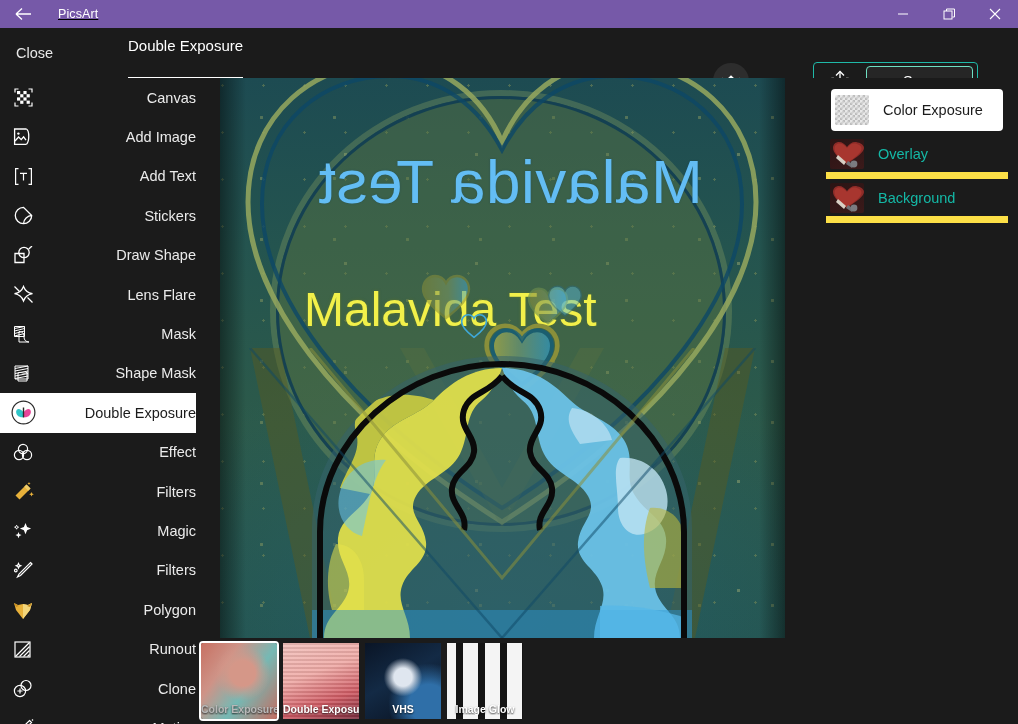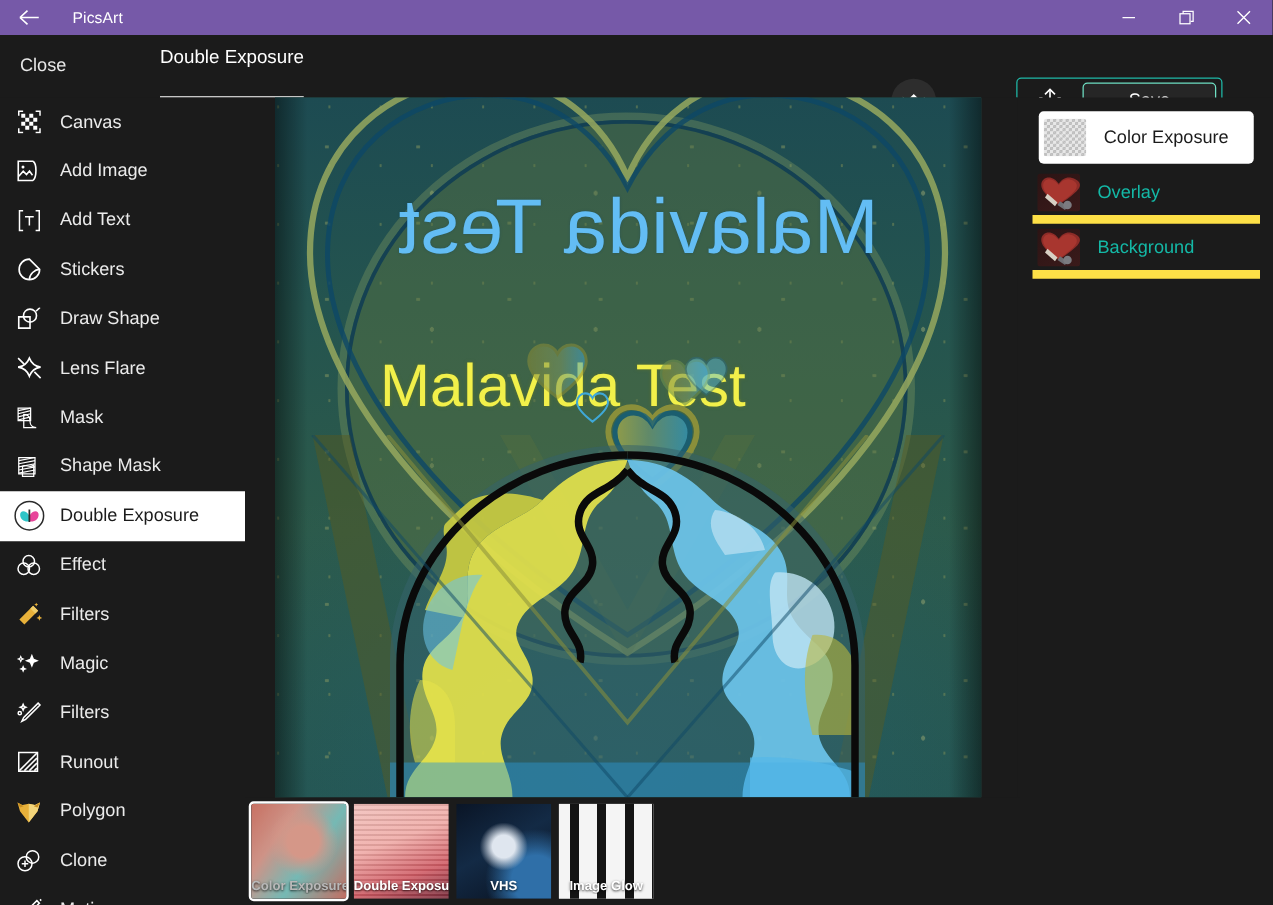--- a/index.html
+++ b/index.html
@@ -8,21 +8,21 @@
     overflow: hidden;
     background: #1c1c1c;
     font-family: "Liberation Sans", sans-serif;
     -webkit-font-smoothing: antialiased;
   }
 
   
   #titlebar {
     position: absolute; left: 0; top: 0; width: 1018px; height: 28px;
     background: #7659a8;
-    display: flex; align-items: center;
+    display: flex; align-items: center; text-decoration: underline;
   }
   #back-arrow {
     width: 46px; height: 28px;
     display: flex; align-items: center; justify-content: center;
     color: #ffffff;
   }
   #app-title {
     color: #ffffff; font-size: 12.5px; letter-spacing: .1px;
     margin-left: 12px;
   }
@@ -77,21 +77,21 @@
   }
 
   
   #sidebar {
     position: absolute; left: 0; top: 78px; width: 196px; height: 646px;
     background: #1b1b1b;
     overflow: hidden;
   }
   .side-item {
     height: 39.4px; display: flex; align-items: center;
-    padding-left: 6px; color: #ebebeb; font-size: 14.5px;
+    padding-left: 6px; color: #ebebeb; font-size: 14.5px; justify-content: space-between;
   }
   .side-item .ico {
     width: 34px; height: 30px;
     display: flex; align-items: center; justify-content: center;
     margin-right: 8px; flex: 0 0 34px;
   }
   .side-item.selected { background: #ffffff; color: #1b1b1b; }
   .side-label { white-space: nowrap; }
 
   
@@ -460,38 +460,38 @@
         <path d="M17.5 2.5l1.5 1.5L7.5 15.5l-3 1.5 1.5-3z"></path>
         <path d="M5.5 3.5l.7 1.6 1.6.7-1.6.7-.7 1.6-.7-1.6-1.6-.7 1.6-.7z"></path>
         <circle cx="2.8" cy="10.5" r="1.3"></circle>
       </svg>
     </span>
     <span class="side-label">Filters</span>
   </div>
 
   <div class="side-item">
     <span class="ico">
+      <svg width="22" height="20" viewBox="0 0 22 20">
+        <path d="M2 3l4 2 5-1 5 1 4-2-2 7-7 9-7-9z" fill="#e8b13a"></path>
+        <path d="M11 4l5 1 4-2-2 7-7 9z" fill="#f3d57a"></path>
+        <path d="M2 3l2 4 3-1zM20 3l-2 4-3-1z" fill="#c98f22"></path>
+      </svg>
+    </span>
+    <span class="side-label">Polygon</span>
+  </div>
+
+  <div class="side-item">
+    <span class="ico">
       <svg width="20" height="19" viewBox="0 0 20 19" fill="none" stroke="#fff" stroke-width="1.2">
         <rect x="2" y="2" width="15" height="15"></rect>
         <path d="M16.5 2.5L2.5 16.5"></path>
         <path d="M16.5 6.5L6.5 16.5M16.5 10.5l-6 6M16.5 14.5l-2 2"></path>
       </svg>
     </span>
     <span class="side-label">Runout</span>
-  </div>
-
-  <div class="side-item">
-    <span class="ico">
-      <svg width="22" height="20" viewBox="0 0 22 20">
-        <path d="M2 3l4 2 5-1 5 1 4-2-2 7-7 9-7-9z" fill="#e8b13a"></path>
-        <path d="M11 4l5 1 4-2-2 7-7 9z" fill="#f3d57a"></path>
-        <path d="M2 3l2 4 3-1zM20 3l-2 4-3-1z" fill="#c98f22"></path>
-      </svg>
-    </span>
-    <span class="side-label">Polygon</span>
   </div>
 
   <div class="side-item">
     <span class="ico">
       <svg width="21" height="19" viewBox="0 0 21 19" fill="none" stroke="#fff" stroke-width="1.2">
         <circle cx="13" cy="6.5" r="5"></circle>
         <circle cx="7" cy="12" r="5.6"></circle>
         <path d="M7 9.4v5.2M4.4 12h5.2"></path>
       </svg>
     </span>

